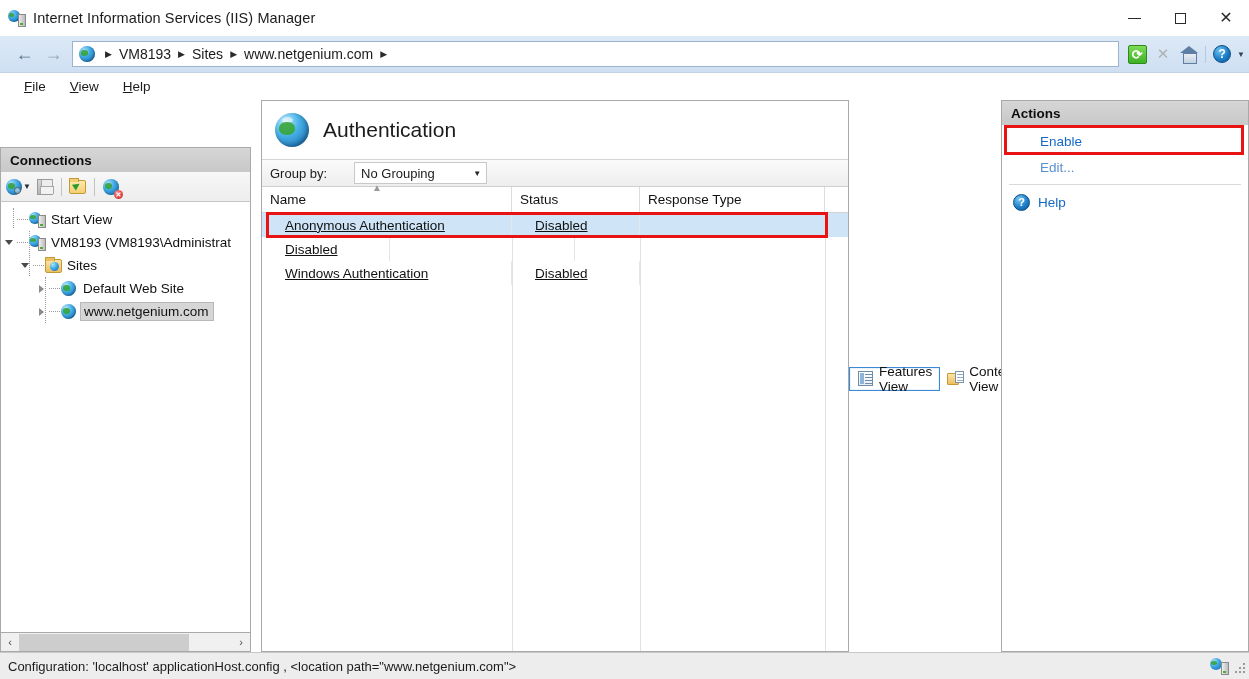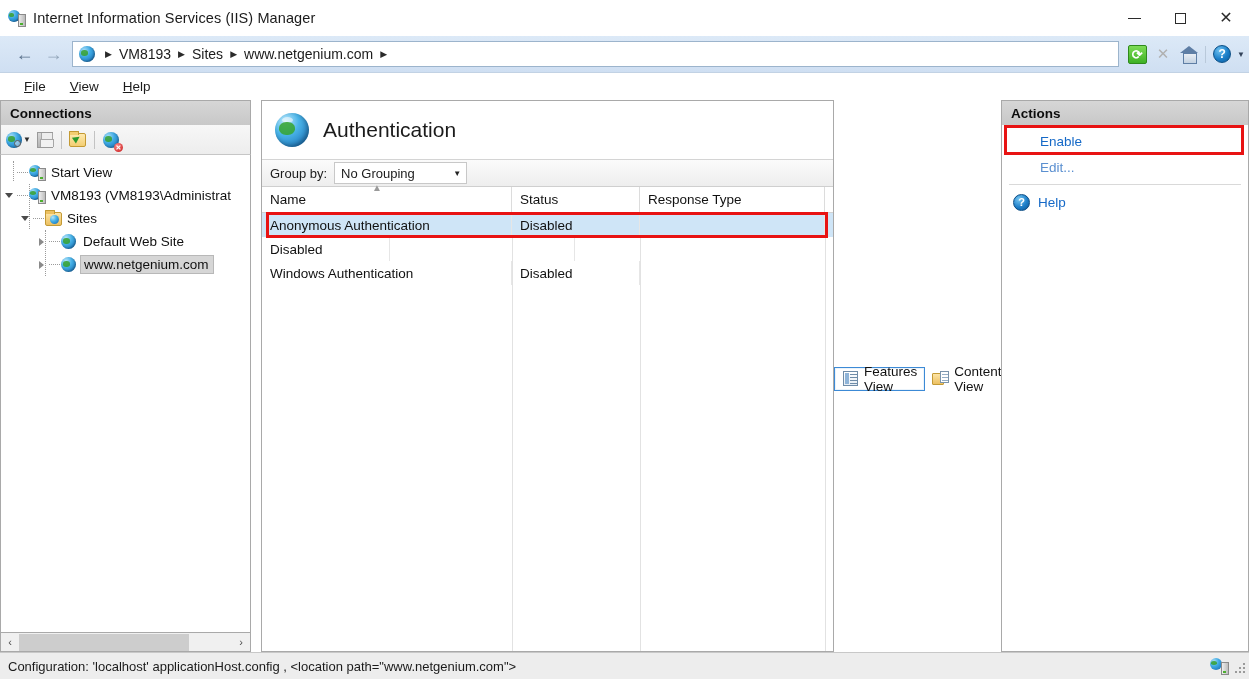--- a/index.html
+++ b/index.html
@@ -173,20 +173,21 @@
     background: #ffffff;
     min-height: 0;
     padding-bottom: 0;
   }
 
   
   .leftpane {
     width: 252px; flex: 0 0 252px;
     display: flex; flex-direction: column;
     border-right: 1px solid #ffffff;
+    margin-top: 47px;
   }
   .pane-header {
     height: 25px; flex: 0 0 25px;
     background: linear-gradient(to bottom, #d6d6d6 0%, #c8c8c8 100%);
     border: 1px solid #a9a9a9; border-bottom: none;
     display: flex; align-items: center;
     padding-left: 9px;
     font-size: 13.5px; font-weight: bold; color: #0d0d0d;
   }
   .conn-toolbar {
@@ -405,20 +406,21 @@
     font-size: 21px; color: #1b1b1b; font-weight: normal;
   }
   .groupbar {
     flex: 0 0 28px;
     display: flex; align-items: center;
     background: linear-gradient(to bottom, #fbfbfb, #eeeeee);
     border-top: 1px solid #d4d4d4;
     border-bottom: 1px solid #cfcfcf;
     margin: 0 0 0 0;
     padding-left: 6px;
+    gap: 20px;
   }
   .gb-label {
     font-size: 13px; color: #1b1b1b; padding: 0 7px 0 2px;
   }
   .gb-select {
     width: 133px; height: 22px;
     background: #ffffff;
     border: 1px solid #c8c8c8;
     display: flex; align-items: center; justify-content: space-between;
     padding: 0 5px 0 6px;
@@ -454,23 +456,23 @@
   }
   .tbl-body { flex: 1 1 auto; position: relative; }
   .trow {
     display: flex; height: 24px;
     font-size: 13.5px; color: #111111;
     position: relative;
   }
   .trow.sel { background: #cfe5f7; }
   .td {
     display: flex; align-items: center;
-    padding-left: 8px;
+    padding-left: 23px;
     border-right: 1px solid #e6e6e6;
-    overflow: hidden; white-space: nowrap;
+    overflow: hidden; white-space: nowrap; text-decoration: underline;
   }
   .td.c1 { width: 250px; flex: 0 0 250px; }
   .td.c2 { width: 128px; flex: 0 0 128px; }
   .td.c3 { width: 185px; flex: 0 0 185px; }
   .td.c4 { flex: 1 1 auto; border-right: none; }
   .colrule {
     position: absolute; top: 0; bottom: 0; width: 1px; background: #e2e2e2;
   }
   
   .redbox {

